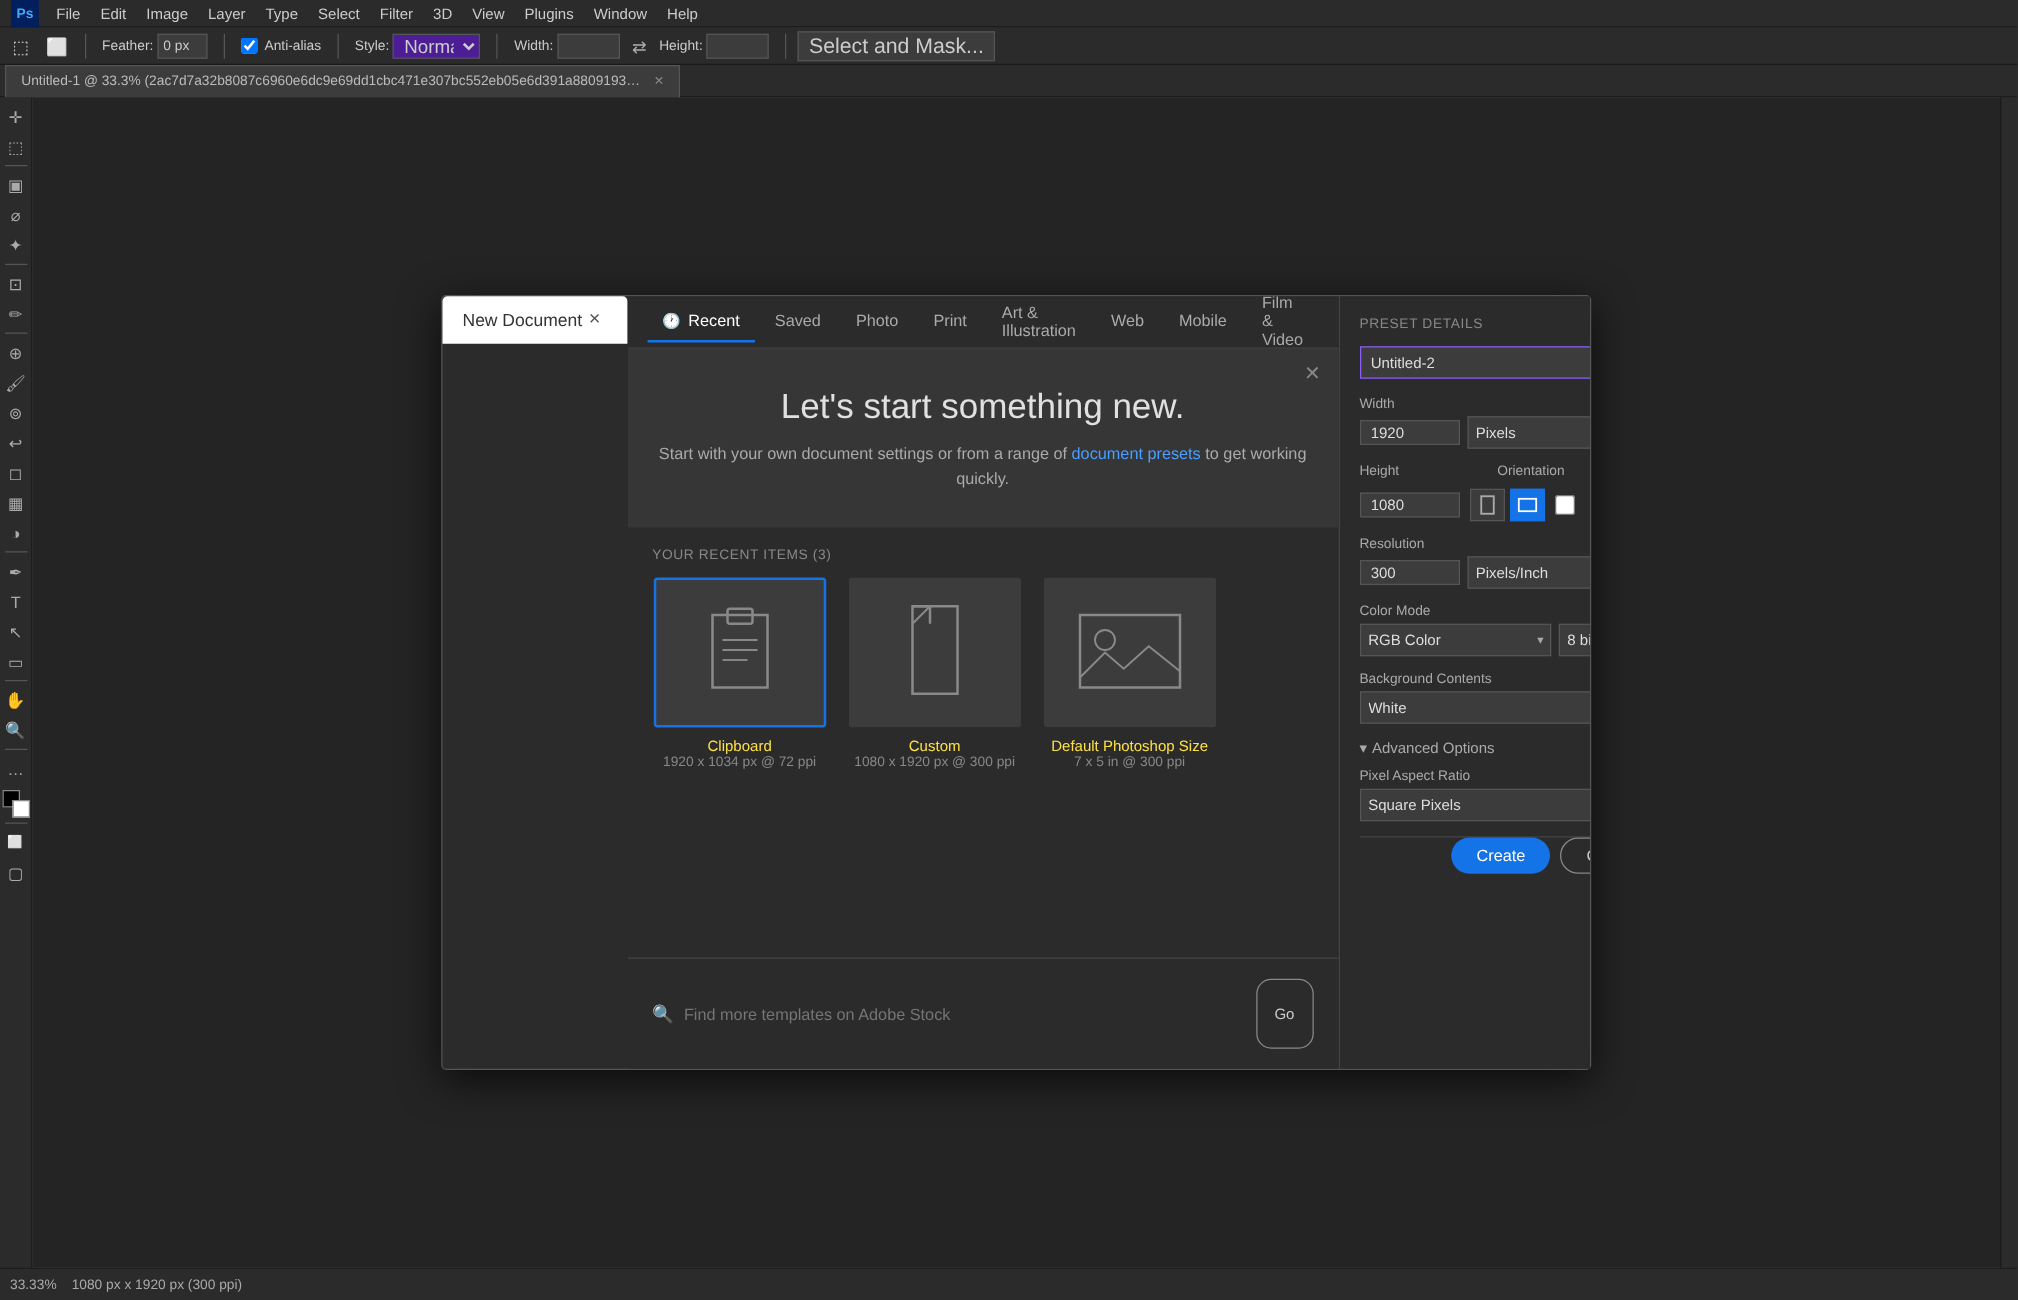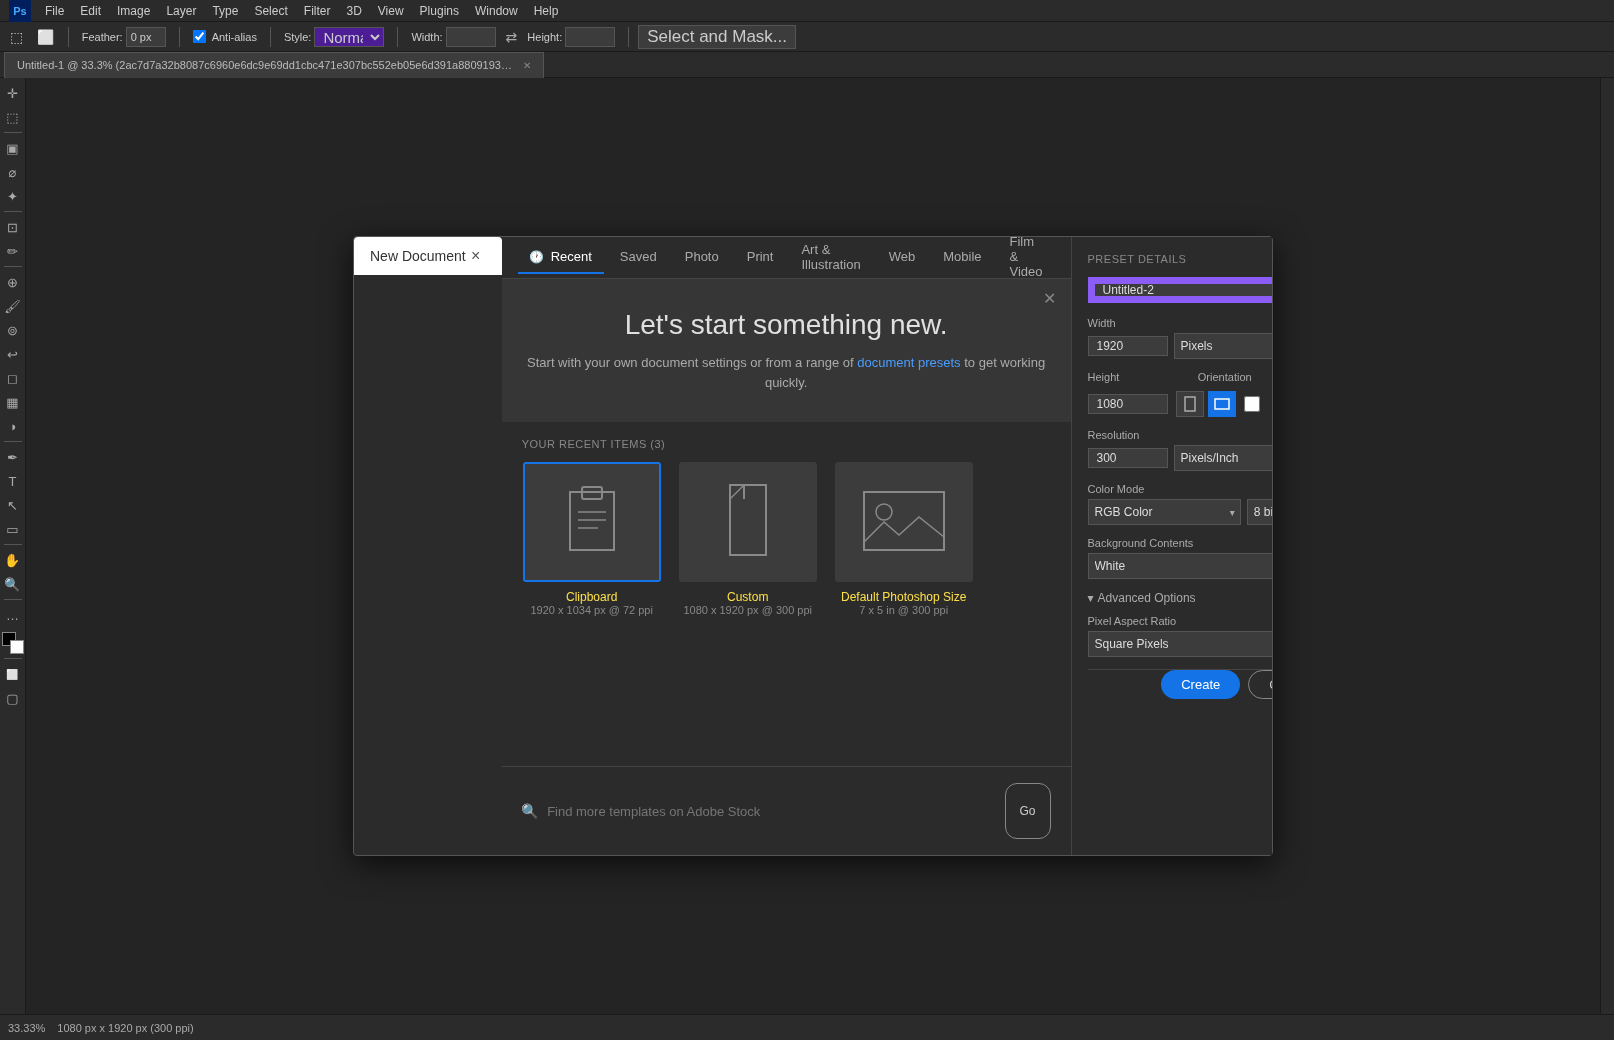--- a/index.html
+++ b/index.html
@@ -425,21 +425,21 @@
     }
     .preset-name-row {
       display: flex;
       align-items: center;
       justify-content: space-between;
       margin-bottom: 14px;
     }
     .preset-name-input {
       flex: 1;
       background: #3c3c3c;
-      border: 7px solid #8b5cf6;
+      border: 1px solid #8b5cf6;
       color: #ddd;
       height: 26px;
       padding: 0 8px;
       font-size: 12px;
     }
     .preset-save-btn {
       margin-left: 6px;
       background: transparent;
       border: none;
       color: #aaa;

